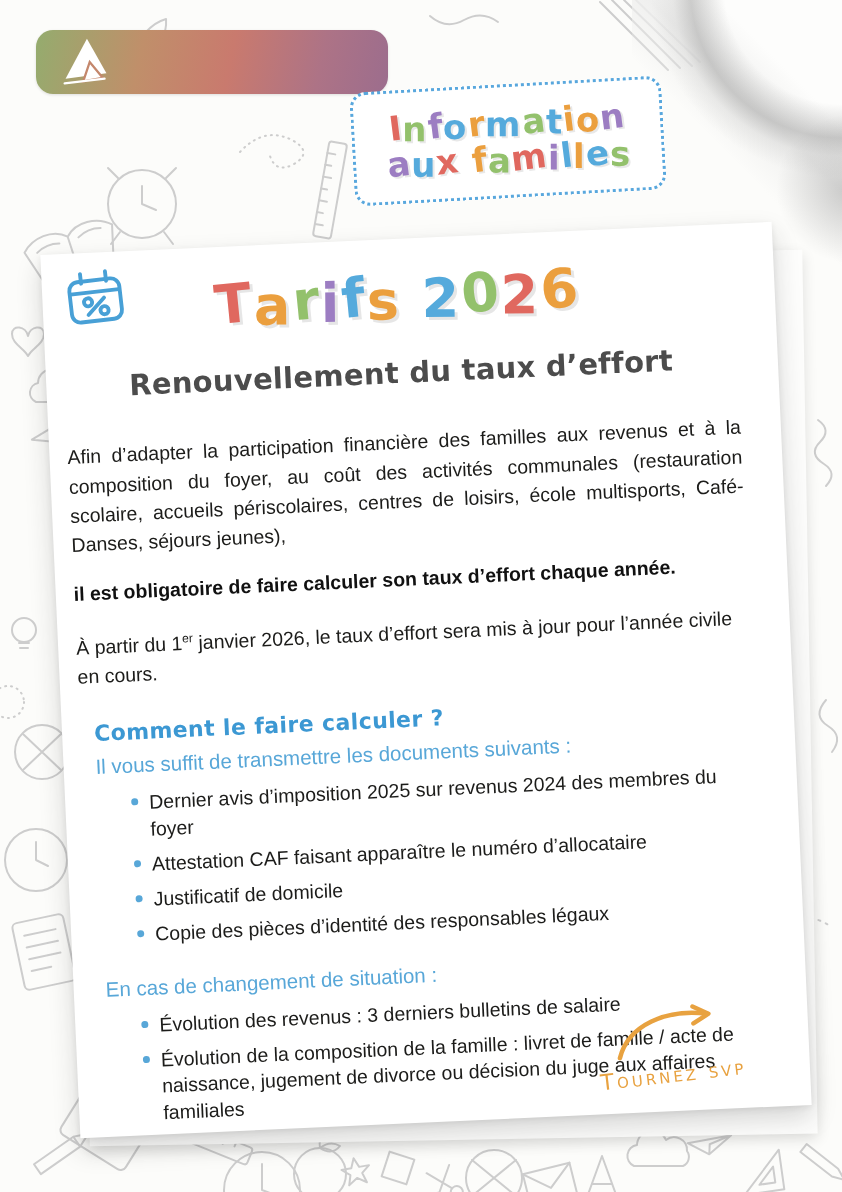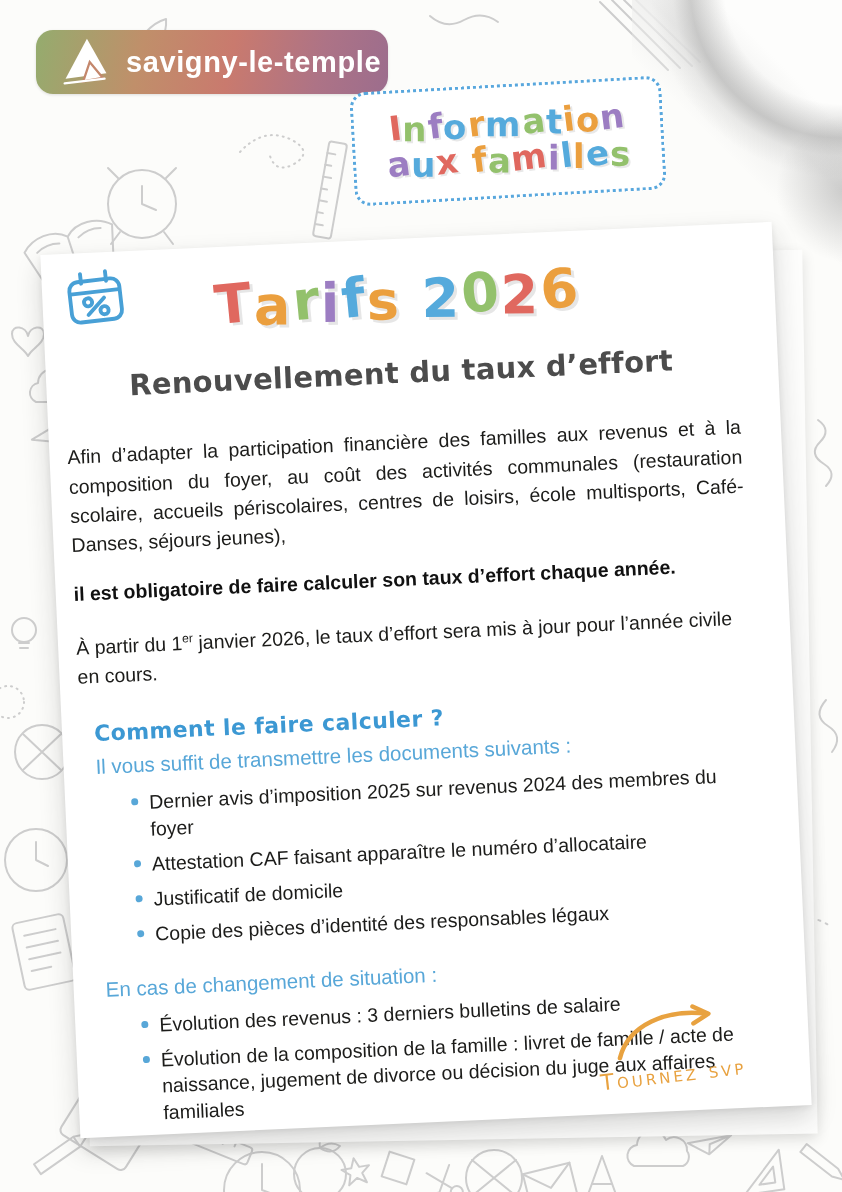--- a/index.html
+++ b/index.html
@@ -235,21 +235,20 @@
   </svg>
 
   <div class="curl"></div>
 
   <div class="logo-badge">
     <svg width="56" height="52" viewBox="0 0 60 56">
       <path d="M31 3 L8 46 L52 40 Z" fill="#ffffff"></path>
       <path d="M34 28 L27 49 L48 45 Z" fill="#ffffff" stroke="#c4876c" stroke-width="2.5"></path>
       <path d="M7 51 L50 46" stroke="#ffffff" stroke-width="2.5" fill="none" stroke-linecap="round"></path>
     </svg>
-    <span class="logo-text">savigny-le-temple</span>
   </div>
 
   <div class="banner">
     <div class="banner-line"><span style="color: rgb(224, 104, 95);">I</span><span style="color: rgb(147, 193, 108);">n</span><span style="color: rgb(156, 125, 194);">f</span><span style="color: rgb(85, 170, 220);">o</span><span style="color: rgb(235, 159, 62);">r</span><span style="color: rgb(85, 170, 220);">m</span><span style="color: rgb(147, 193, 108);">a</span><span style="color: rgb(85, 170, 220);">t</span><span style="color: rgb(235, 159, 62);">i</span><span style="color: rgb(235, 159, 62);">o</span><span style="color: rgb(156, 125, 194);">n</span></div>
     <div class="banner-line"><span style="color: rgb(156, 125, 194);">a</span><span style="color: rgb(85, 170, 220);">u</span><span style="color: rgb(224, 104, 95);">x</span><span>&nbsp;</span><span style="color: rgb(235, 159, 62);">f</span><span style="color: rgb(147, 193, 108);">a</span><span style="color: rgb(224, 104, 95);">m</span><span style="color: rgb(156, 125, 194);">i</span><span style="color: rgb(85, 170, 220);">l</span><span style="color: rgb(235, 159, 62);">l</span><span style="color: rgb(85, 170, 220);">e</span><span style="color: rgb(147, 193, 108);">s</span></div>
   </div>
 
   <div class="sheet-behind"></div>
 
   <div class="card">

